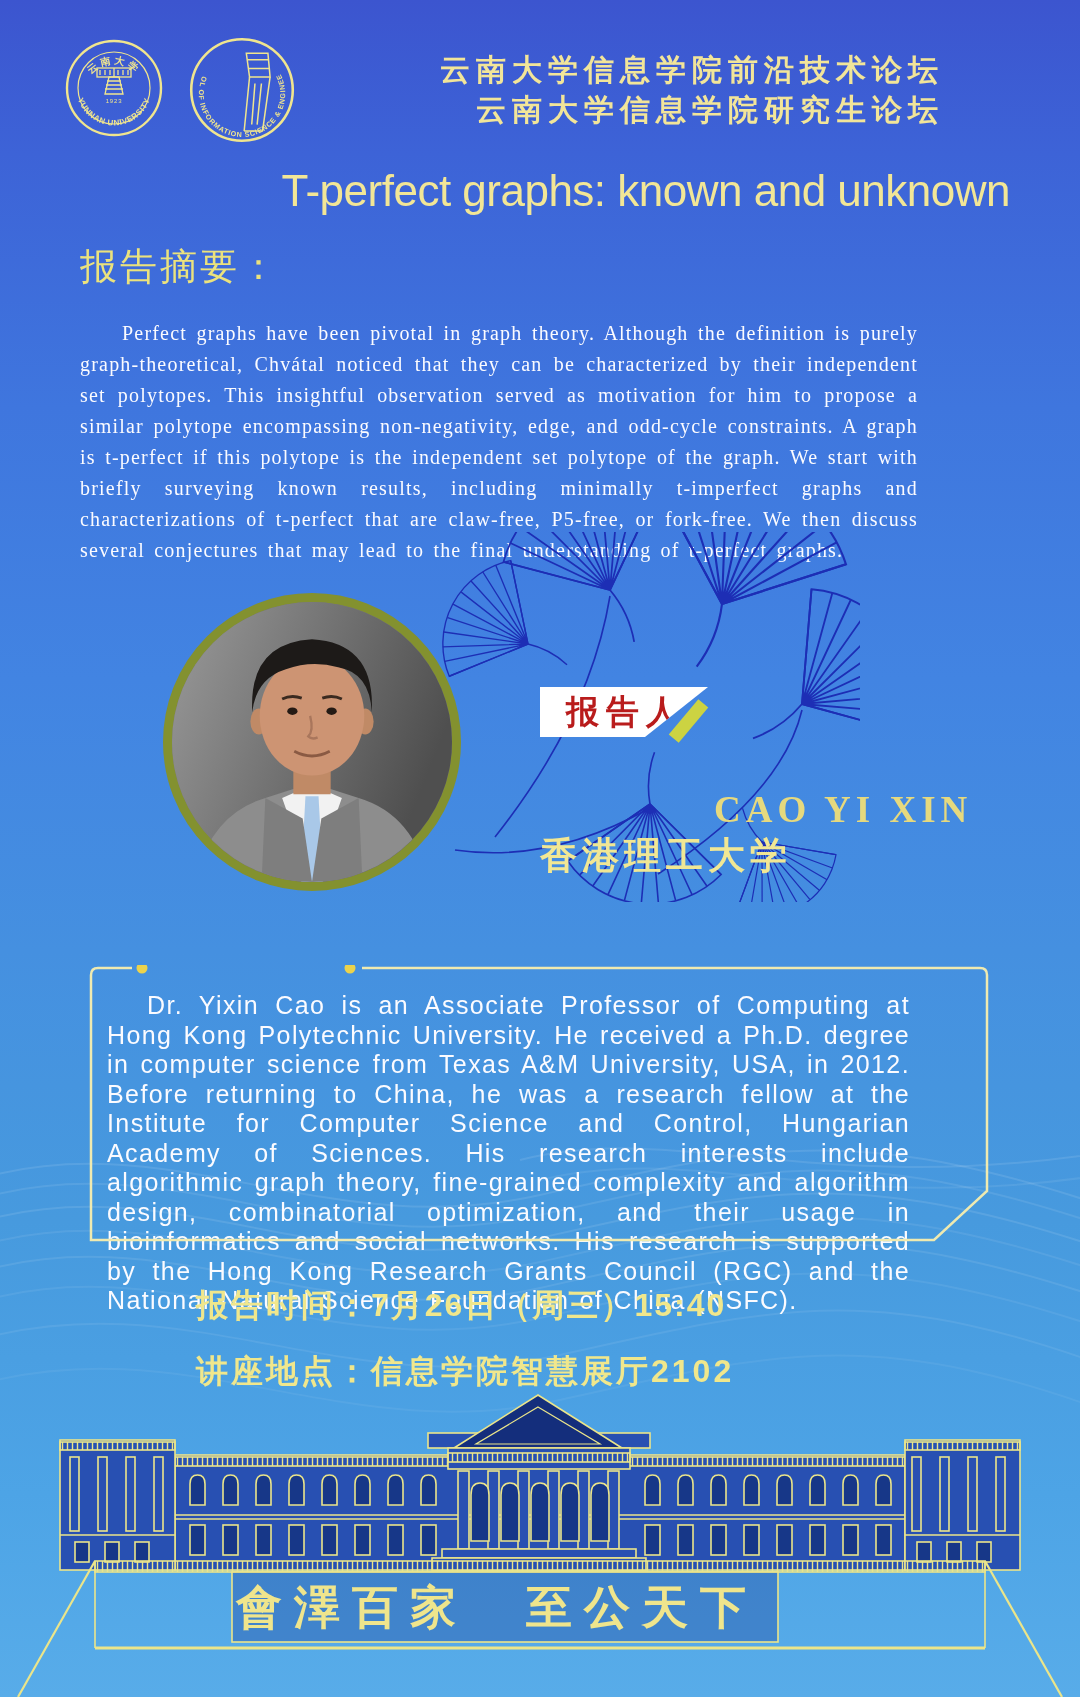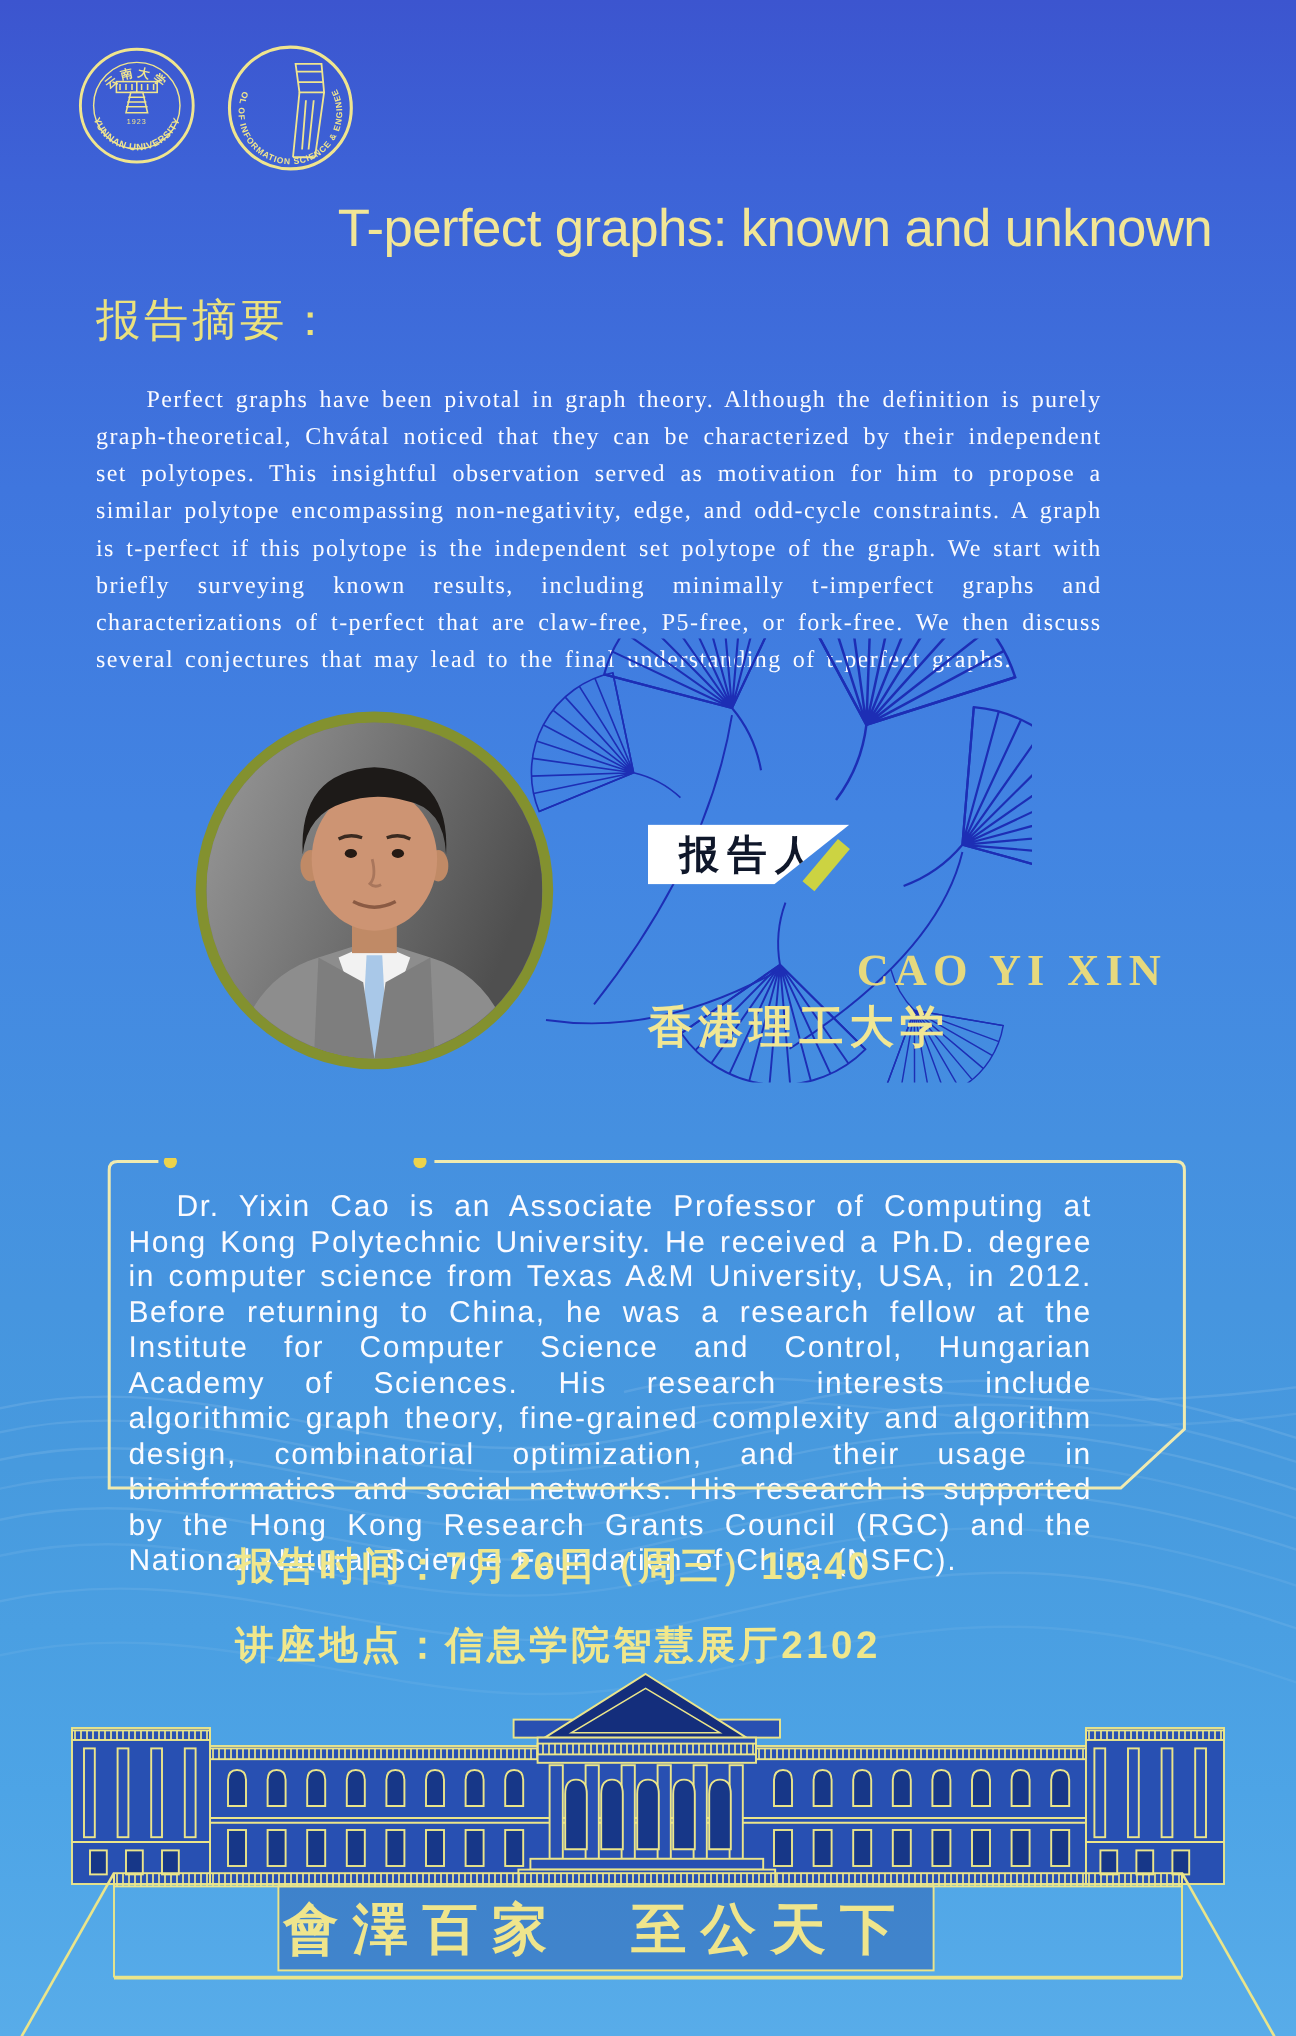--- a/index.html
+++ b/index.html
@@ -20,21 +20,21 @@
   .abstract-body{position:absolute;top:318px;left:80px;width:838px;
     font-family:"Liberation Serif",serif;font-size:20px;line-height:31px;
     letter-spacing:1.2px;word-spacing:3px;text-align:justify;text-indent:42px;color:#fbfbff;}
   
   .photo-ring{position:absolute;left:163px;top:593px;width:280px;height:280px;
     border:9px solid #83912f;border-radius:50%;overflow:hidden;z-index:3;background:#777;}
   .ginkgo{position:absolute;left:400px;top:532px;z-index:1;}
   .badge{position:absolute;left:540px;top:687px;width:168px;height:50px;background:#ffffff;
     clip-path:polygon(0 0,100% 0,62.5% 100%,0 100%);z-index:4;
     display:flex;align-items:center;padding-left:26px;box-sizing:border-box;}
-  .badge span{font-size:33px;font-weight:800;letter-spacing:7px;color:#0f172a;}
+  .badge span{font-size:33px;font-weight:800;letter-spacing:7px;color:#b91c1c;}
   .badge-slash{position:absolute;left:682px;top:698px;width:13px;height:46px;background:#ccd342;
     transform:rotate(40deg);z-index:5;}
   .name-cn{position:absolute;left:540px;top:763px;font-size:52px;font-weight:800;
     letter-spacing:6px;color:#e7e36d;z-index:4;}
   .name-en{position:absolute;left:714px;top:788px;font-family:"Liberation Serif",serif;
     font-size:37px;font-weight:700;letter-spacing:5px;color:#e6d97e;z-index:4;text-align:right;}
   .affiliation{position:absolute;left:540px;top:831px;font-size:37px;font-weight:700;
     letter-spacing:5px;color:#f1e794;z-index:4;text-align:right;}
   
   .bio-box{position:absolute;left:88px;top:965px;width:902px;height:281px;z-index:4;}
@@ -105,20 +105,24 @@
       <path d="M62 44 L59 82 M68 44 L64 82"></path>
     </g>
     <defs>
       <path id="schoolArc" d="M14 36 A40 40 0 1 0 86 36"></path>
     </defs>
     <text font-size="6.6" letter-spacing="0.7" fill="#f0e58e" font-weight="700">
       <textPath href="#schoolArc" startOffset="50%" text-anchor="middle">SCHOOL OF INFORMATION SCIENCE &amp; ENGINEERING</textPath>
     </text>
   </svg>
 
+  <div class="forum-lines">
+    <div class="forum-line">云南大学信息学院前沿技术论坛</div>
+    <div class="forum-line">云南大学信息学院研究生论坛</div>
+  </div>
 
   <div class="title">T-perfect graphs: known and unknown</div>
 
   <div class="sec-heading" style="top:242px;left:80px;">报告摘要：</div>
   <div class="abstract-body">Perfect graphs have been pivotal in graph theory. Although the definition is purely graph-theoretical, Chvátal noticed that they can be characterized by their independent set polytopes. This insightful observation served as motivation for him to propose a similar polytope encompassing non-negativity, edge, and odd-cycle constraints. A graph is t-perfect if this polytope is the independent set polytope of the graph. We start with briefly surveying known results, including minimally t-imperfect graphs and characterizations of t-perfect that are claw-free, P5-free, or fork-free. We then discuss several conjectures that may lead to the final understanding of t-perfect graphs.</div>
 
   <svg class="ginkgo" width="460" height="370" viewBox="0 0 460 370">
     <defs>
       <g id="leaf" stroke="#1d2eb5" stroke-width="1.6" fill="none">
         <path d="M-77 -64 A100 100 0 0 1 77 -64 L0 0 Z"></path>

